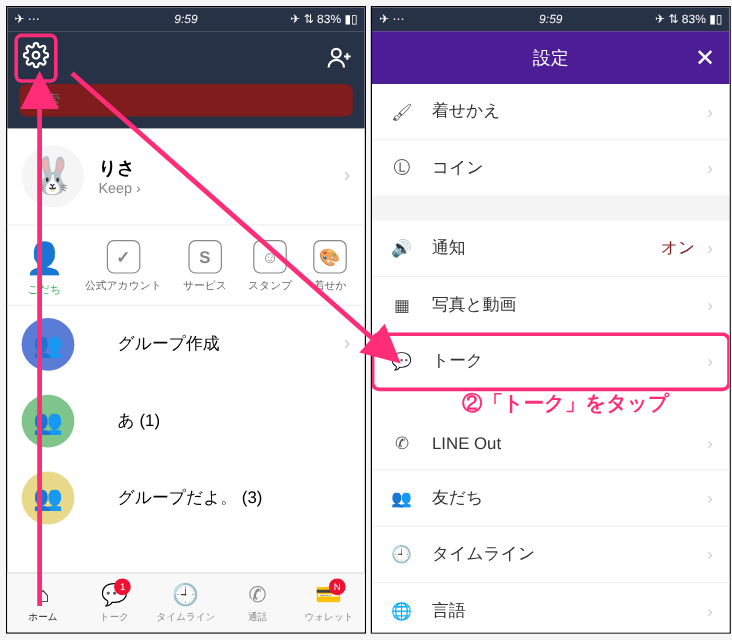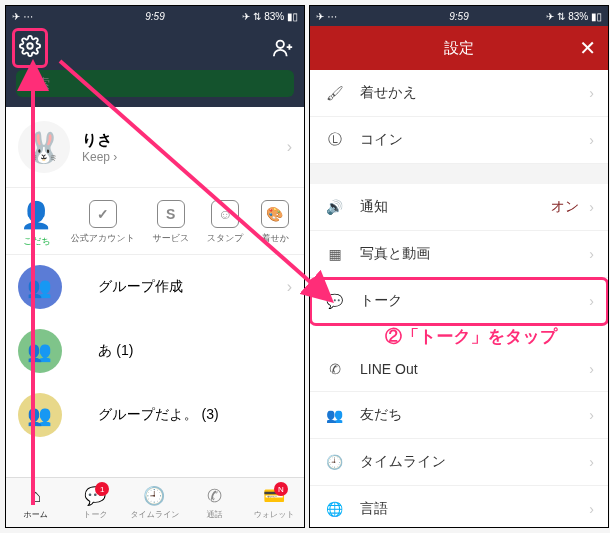--- a/index.html
+++ b/index.html
@@ -12,21 +12,21 @@
   .status .ctr { position: absolute; left: 0; right: 0; text-align: center; font-style: italic; }
   .status .lft, .status .rgt { position: relative; z-index: 1; }
 
   
   .navL { height: 44px; background: #283246; display: flex; align-items: center; justify-content: space-between; padding: 0 10px; }
   .gear, .adduser { color: #fff; width: 22px; height: 22px; }
   .gearbox { border: 3px solid #ff2d78; border-radius: 6px; padding: 4px; margin: -4px; }
 
   
   .srch { background: #283246; padding: 0 10px 10px; }
-  .srch input { width: 100%; background: #14532d; border: none; border-radius: 6px; color: #9aa; padding: 6px 8px; font-size: 13px; }
+  .srch input { width: 100%; background: #7f1d1d; border: none; border-radius: 6px; color: #9aa; padding: 6px 8px; font-size: 13px; }
 
   
   .prof { display: flex; align-items: center; padding: 14px 12px; border-bottom: 1px solid #eee; }
   .avatar { width: 52px; height: 52px; border-radius: 50%; background: #f5f5f5; display: flex; align-items: center; justify-content: center; font-size: 30px; margin-right: 12px; }
   .prof .nm { font-size: 15px; font-weight: 600; }
   .prof .sub { font-size: 12px; color: #888; }
   .arrow { color: #ccc; margin-left: auto; font-size: 16px; }
 
   
   .cats { display: flex; justify-content: space-around; padding: 12px 6px 6px; border-bottom: 1px solid #eee; }
@@ -42,21 +42,21 @@
   .row .dsc { font-size: 11px; color: #888; }
 
   
   .btabs { position: absolute; bottom: 0; left: 0; right: 0; height: 50px; background: #f8f8f8; border-top: 1px solid #ddd; display: flex; }
   .btab { flex: 1; display: flex; flex-direction: column; align-items: center; justify-content: center; font-size: 8px; color: #888; position: relative; }
   .btab.active { color: #222; }
   .bico { font-size: 18px; margin-bottom: 2px; }
   .badge { position: absolute; top: 4px; right: 16px; background: #e13; color: #fff; font-size: 8px; border-radius: 8px; min-width: 14px; height: 14px; display: flex; align-items: center; justify-content: center; padding: 0 3px; }
 
   
-  .navR { height: 44px; background: #b91c1c; color: #fff; display: flex; align-items: center; justify-content: center; position: relative; font-size: 15px; }
+  .navR { height: 44px; background: #4c1d95; color: #fff; display: flex; align-items: center; justify-content: center; position: relative; font-size: 15px; }
   .close { position: absolute; right: 12px; color: #fff; font-size: 20px; }
 
   
   .slist { background: #fff; }
   .sitem { display: flex; align-items: center; padding: 14px 14px; border-bottom: 1px solid #f0f0f0; font-size: 14px; color: #333; }
   .sico { width: 22px; margin-right: 14px; color: #555; display: flex; align-items: center; justify-content: center; }
   .sval { margin-left: auto; color: #7f1d1d; font-size: 14px; margin-right: 6px; }
   .sarr { color: #ccc; font-size: 14px; margin-left: auto; }
   .sitem .sval + .sarr { margin-left: 4px; }
   .sgap { height: 20px; background: #f4f4f4; }

